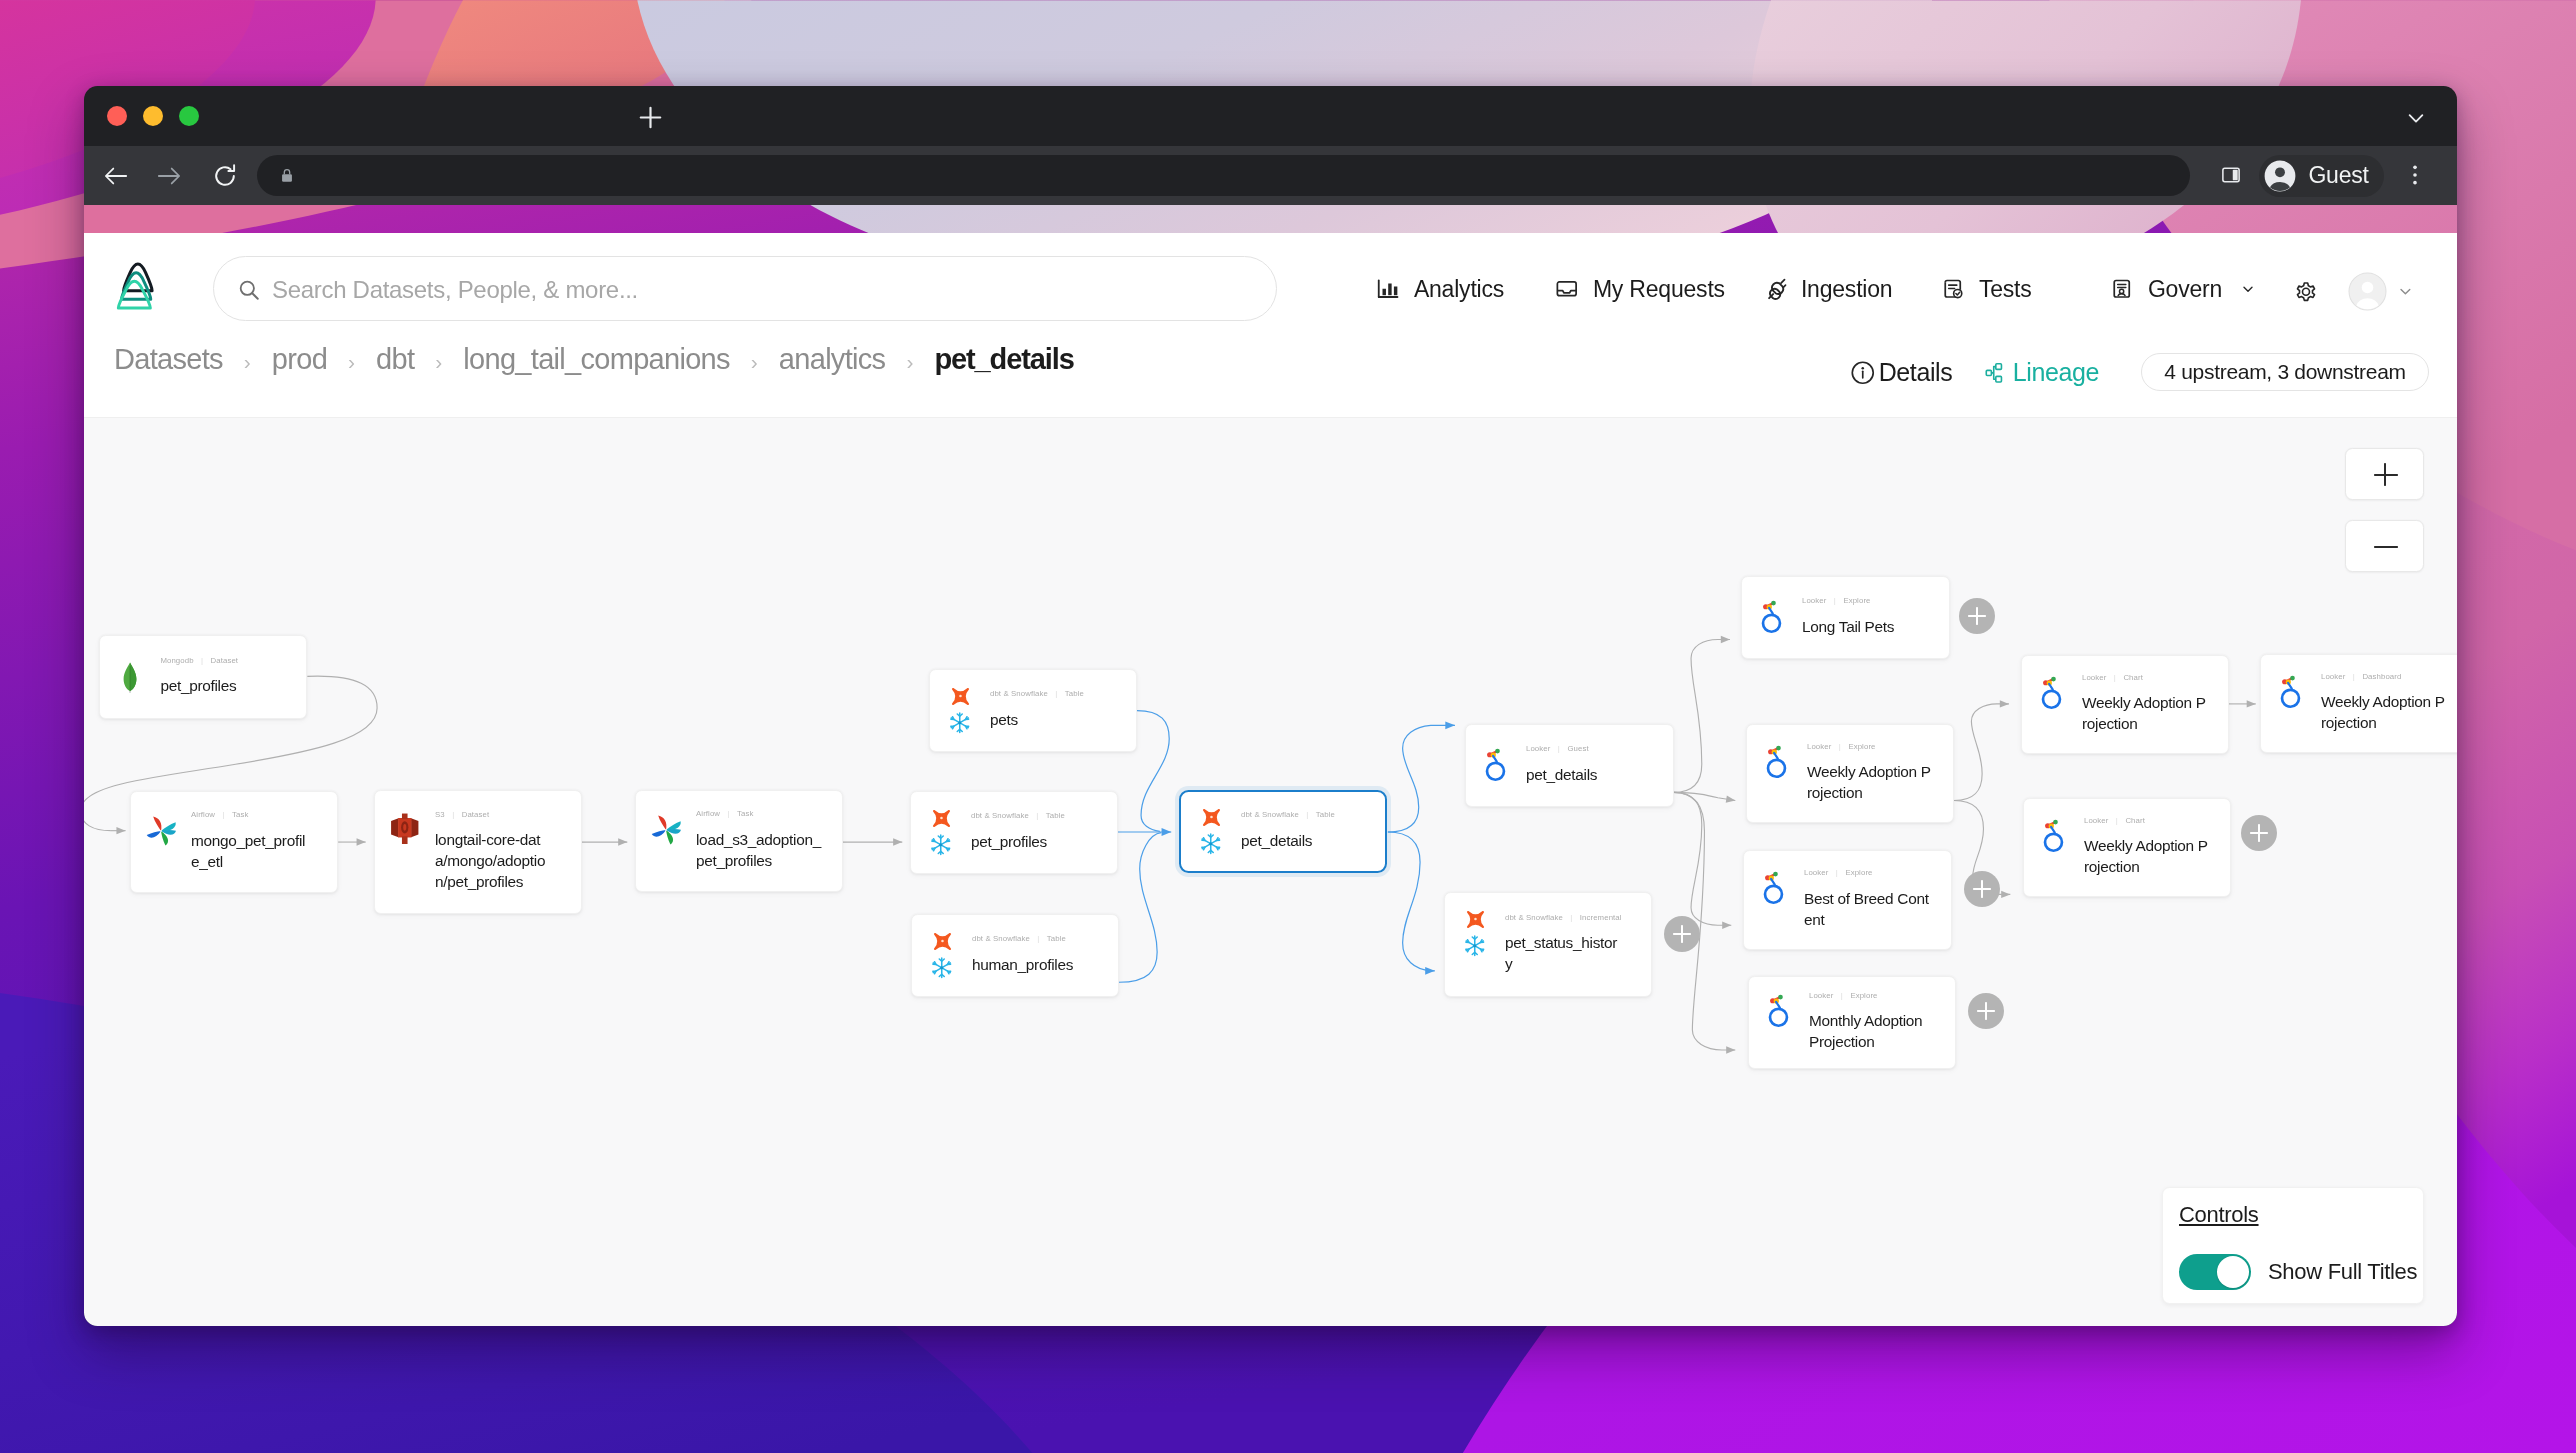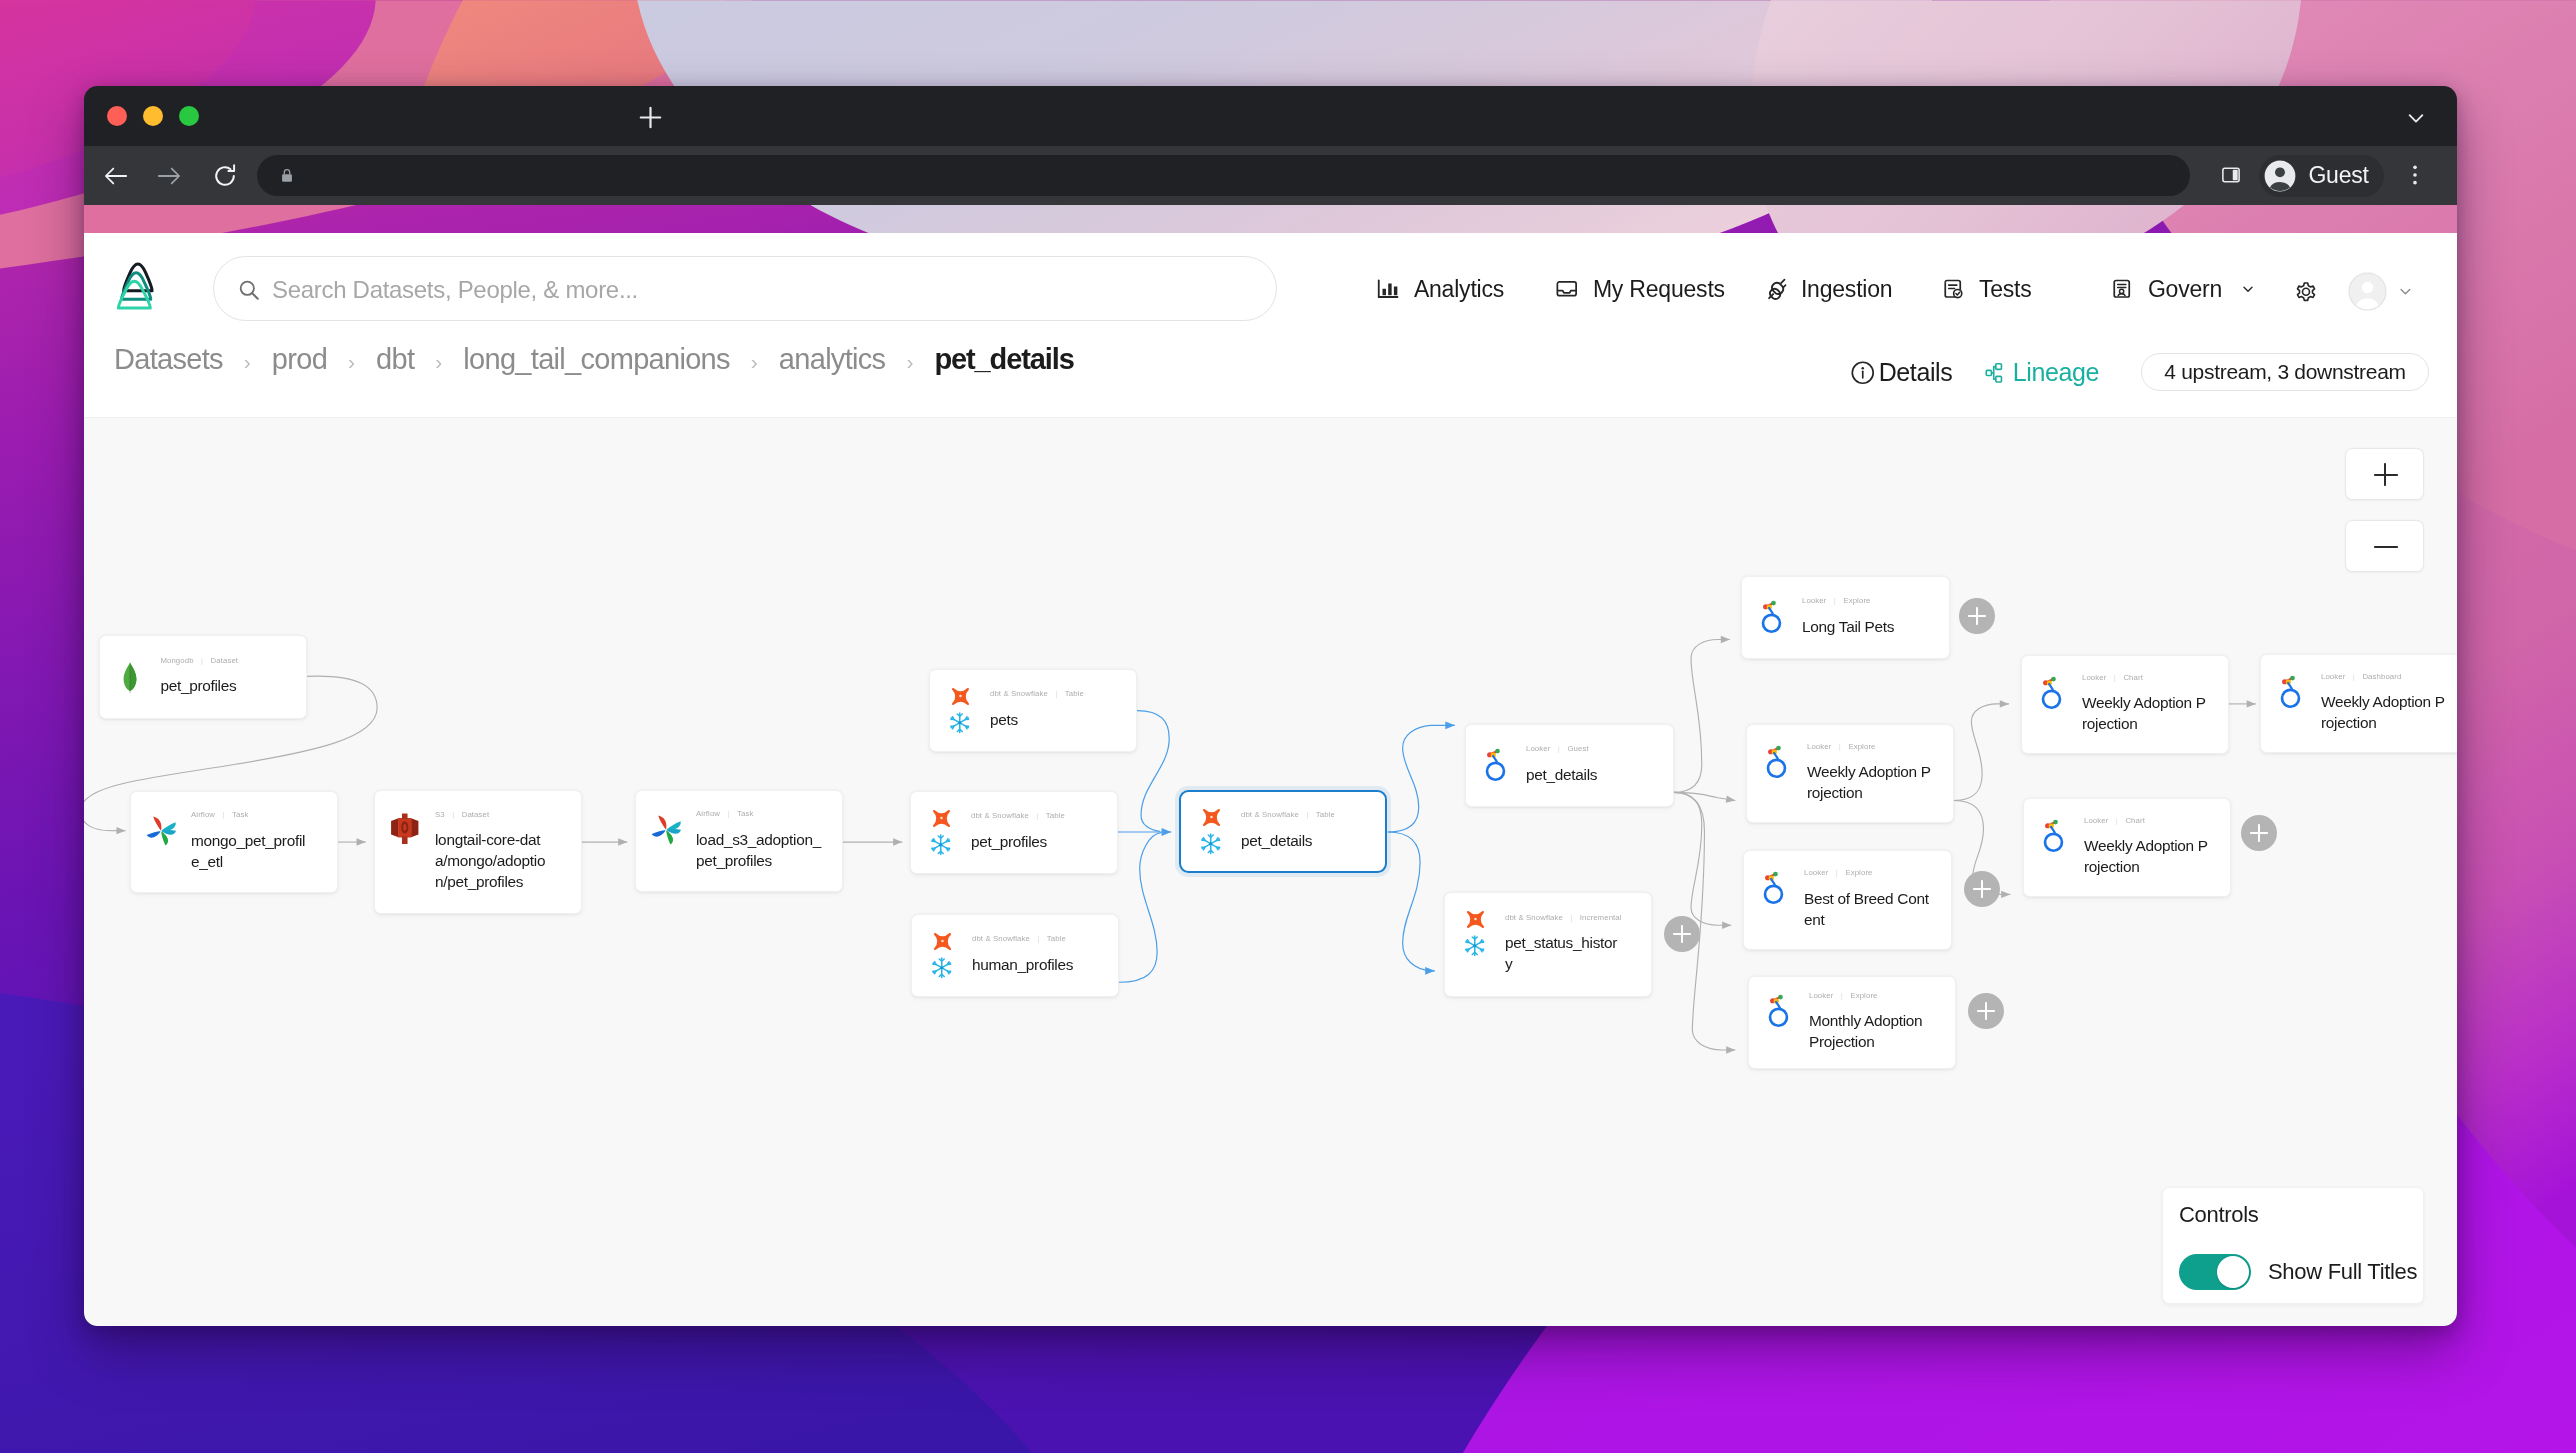--- a/index.html
+++ b/index.html
@@ -89,21 +89,21 @@
 
   .zoombtn{position:absolute;width:79px;height:52px;background:#fff;border:0.9px solid #e8e8e8;
     border-radius:7.4px;box-shadow:0 0.7px 2px rgba(0,0,0,0.05);}
   .zoombtn .bar{position:absolute;background:#2b2b2b;border-radius:0.7px;}
   .zoombtn .glyph{position:absolute;left:0;top:0;width:0;height:0;overflow:hidden;font-size:0;color:transparent;}
   #zoom-in{right:33px;top:29.5px;}
   #zoom-out{right:33px;top:102px;}
 
   #controls{position:absolute;right:33px;bottom:50px;width:262px;height:117px;background:#fff;
     border:0.9px solid #f1f1f1;border-radius:7.4px;box-shadow:0 1.3px 4.7px rgba(0,0,0,0.05);}
-  #controls .title{position:absolute;left:16px;top:12.7px;font-size:22px;line-height:28px;color:#1c1c1c;letter-spacing:-0.3px;}
+  #controls .title{position:absolute;left:16px;top:12.7px;font-size:22px;line-height:28px;color:#1c1c1c;letter-spacing:-0.3px;text-decoration:underline;}
   #toggle{position:absolute;left:16px;top:66px;width:72px;height:36px;background:#0e9f8d;border-radius:18px;}
   #toggle .knob{position:absolute;right:2px;top:2px;width:32px;height:32px;background:#fff;border-radius:50%;
     box-shadow:0 0.7px 2px rgba(0,0,0,0.18);}
   #toggle-label{position:absolute;left:105px;top:69px;font-size:22px;line-height:29.5px;color:#1c1c1c;letter-spacing:-0.3px;}
 </style>
 </head>
 <body>
 
 <div id="desktop">
 <svg id="wallsvg" width="2576" height="1454" viewBox="0 0 3840 2167" xmlns="http://www.w3.org/2000/svg">

